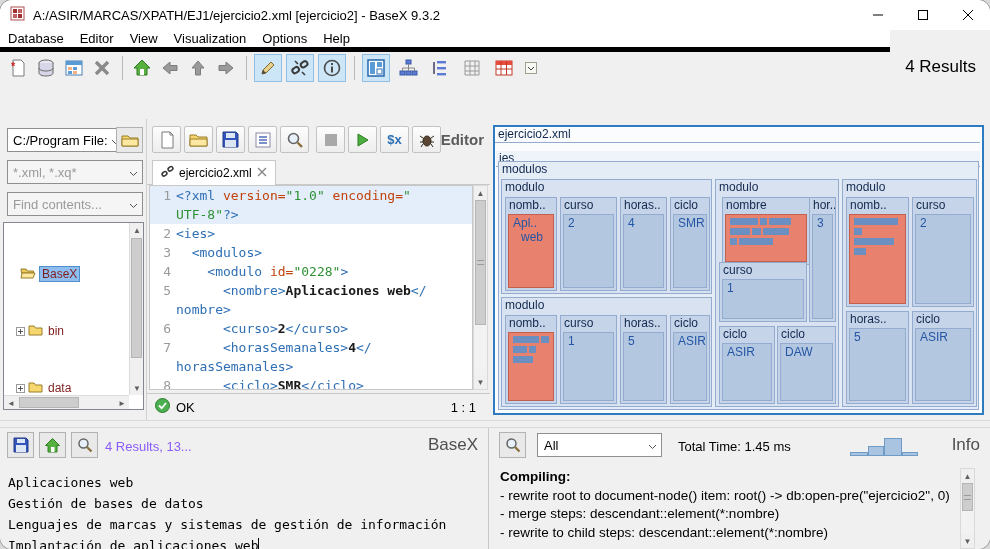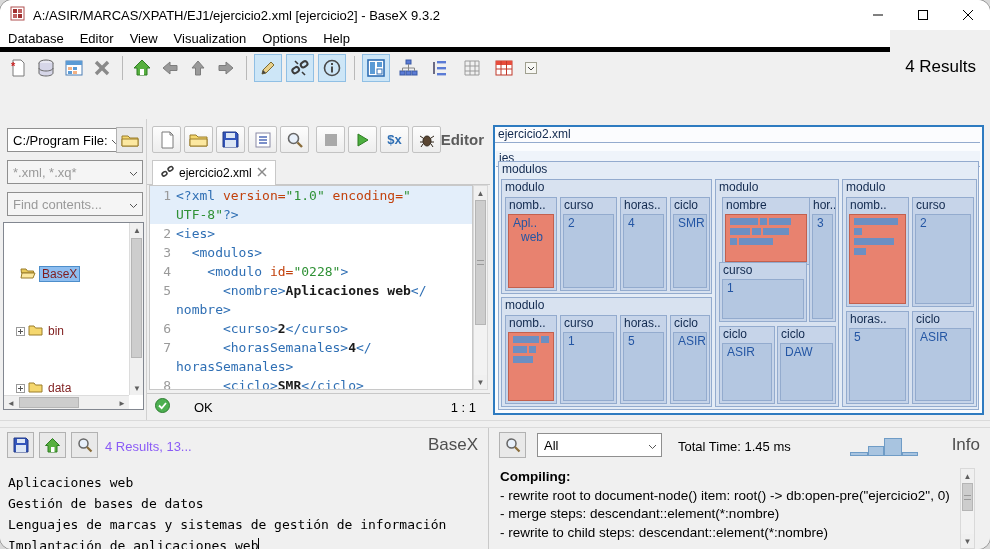--- a/index.html
+++ b/index.html
@@ -87,21 +87,21 @@
                border:1px solid #c8c8c8; overflow:hidden; font-family:"DejaVu Sans Mono",monospace; font-size:13px; }
   .code-row { display:flex; height:19px; line-height:19px; white-space:pre; }
   .code-row.hl { background:#e3eefa; }
   .gutter { width:26px; flex:none; text-align:right; padding-right:5px; color:#9a9a9a; }
   .tk-tag { color:#2f6fb4; } .tk-attr { color:#c2410c; } .tk-val { color:#2f9135; }
   .tk-txt { color:#1a1a1a; font-weight:bold; }
   #code-scroll { position:absolute; left:326px; top:66px; width:15px; height:205px; background:#f2f2f2;
                  border:1px solid #d9d9d9; }
   #editor-status { position:absolute; left:0; top:274px; width:343px; height:27px; border-top:1px solid #c8c8c8;
                    display:flex; align-items:center; font-size:13px; color:#000; }
-  #editor-status .ok-label { margin-left:24px; }
+  #editor-status .ok-label { margin-left:6px; }
   #caret-pos { margin-left:auto; margin-right:14px; }
 
   
   #map-pane { position:absolute; left:490px; top:0; width:500px; height:301px; background:#f0f0f0; }
   #map-box { position:absolute; left:3px; top:6px; width:491px; height:290px; border:2px solid #2e7bc0;
              background:#fafcfe; }
   .tm { position:absolute; border:1px solid #93abce; font-size:12px; color:#11294e;
         white-space:nowrap; overflow:hidden; }
   .tm .lbl { height:15px; line-height:15px; padding:0 3px; }
   .tm-val { position:absolute; left:2px; right:2px; top:16px; bottom:2px; border:1px solid #93abce;

